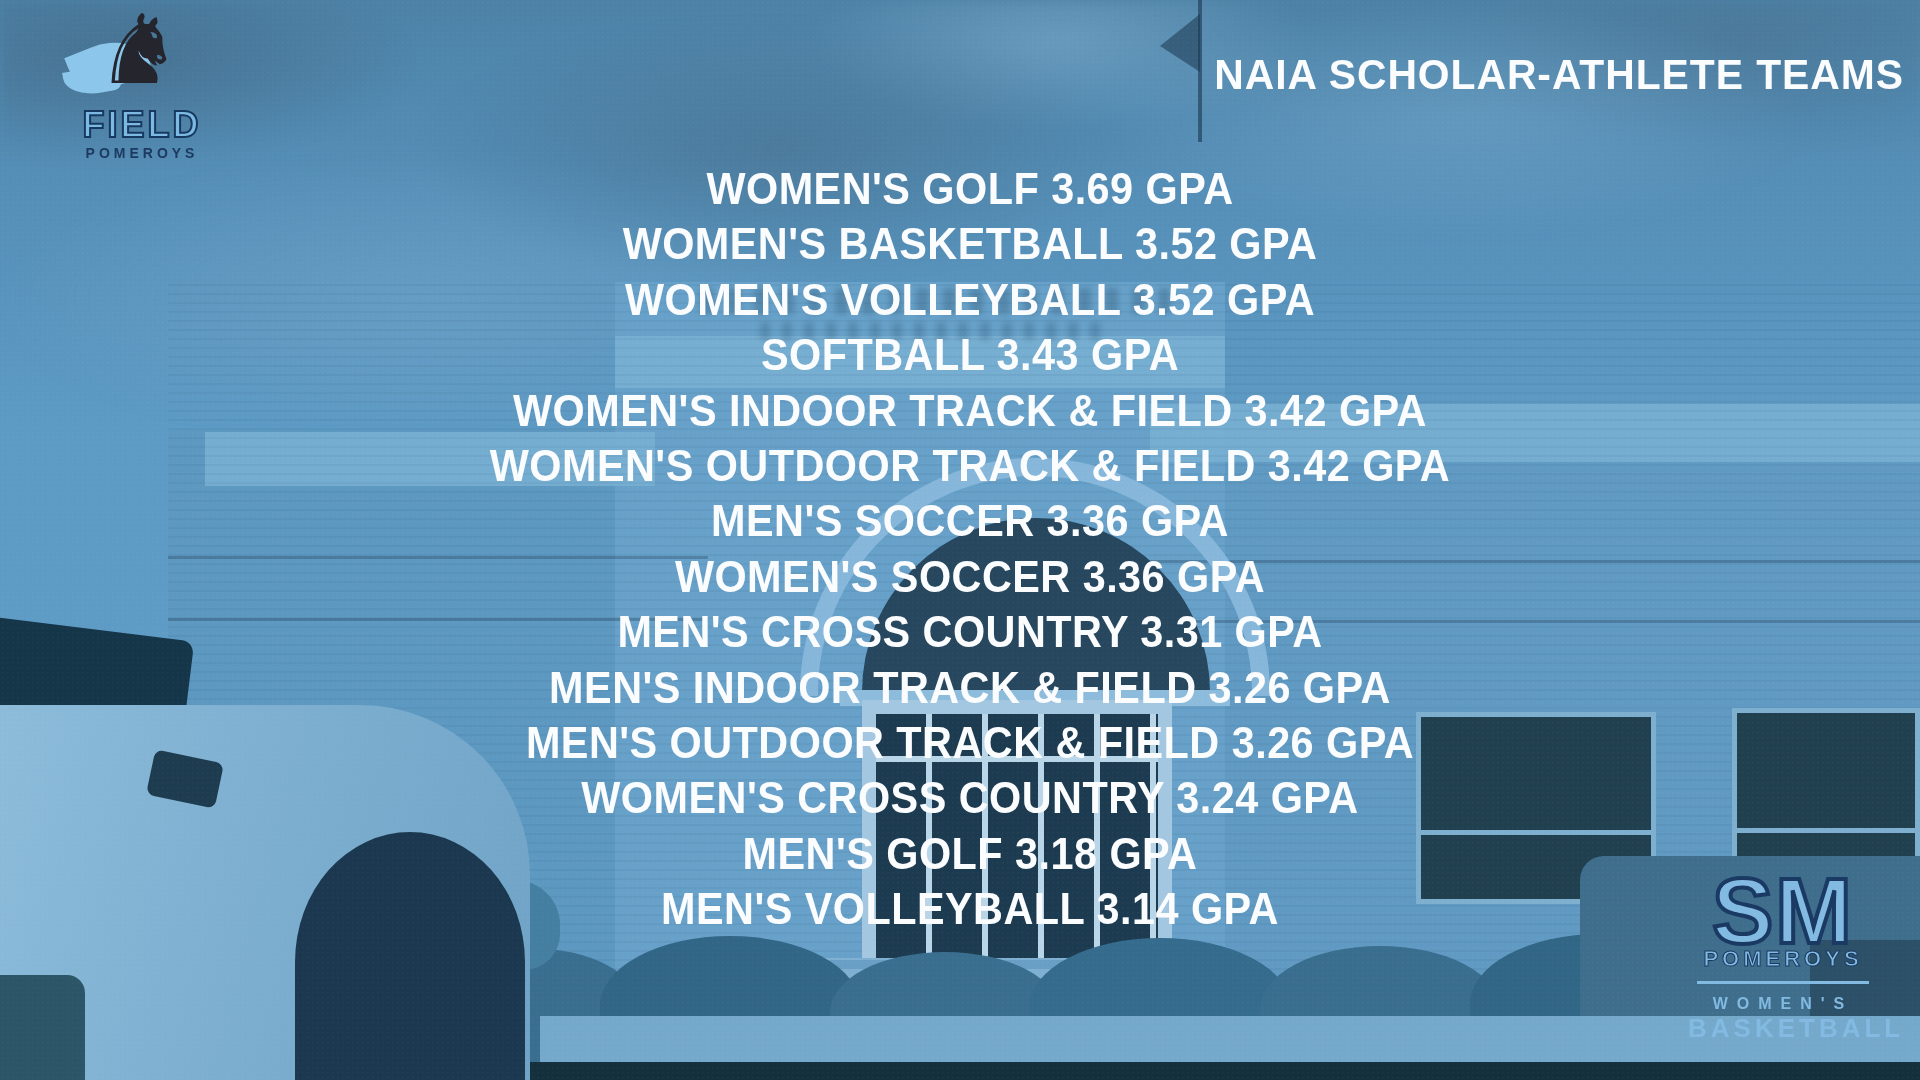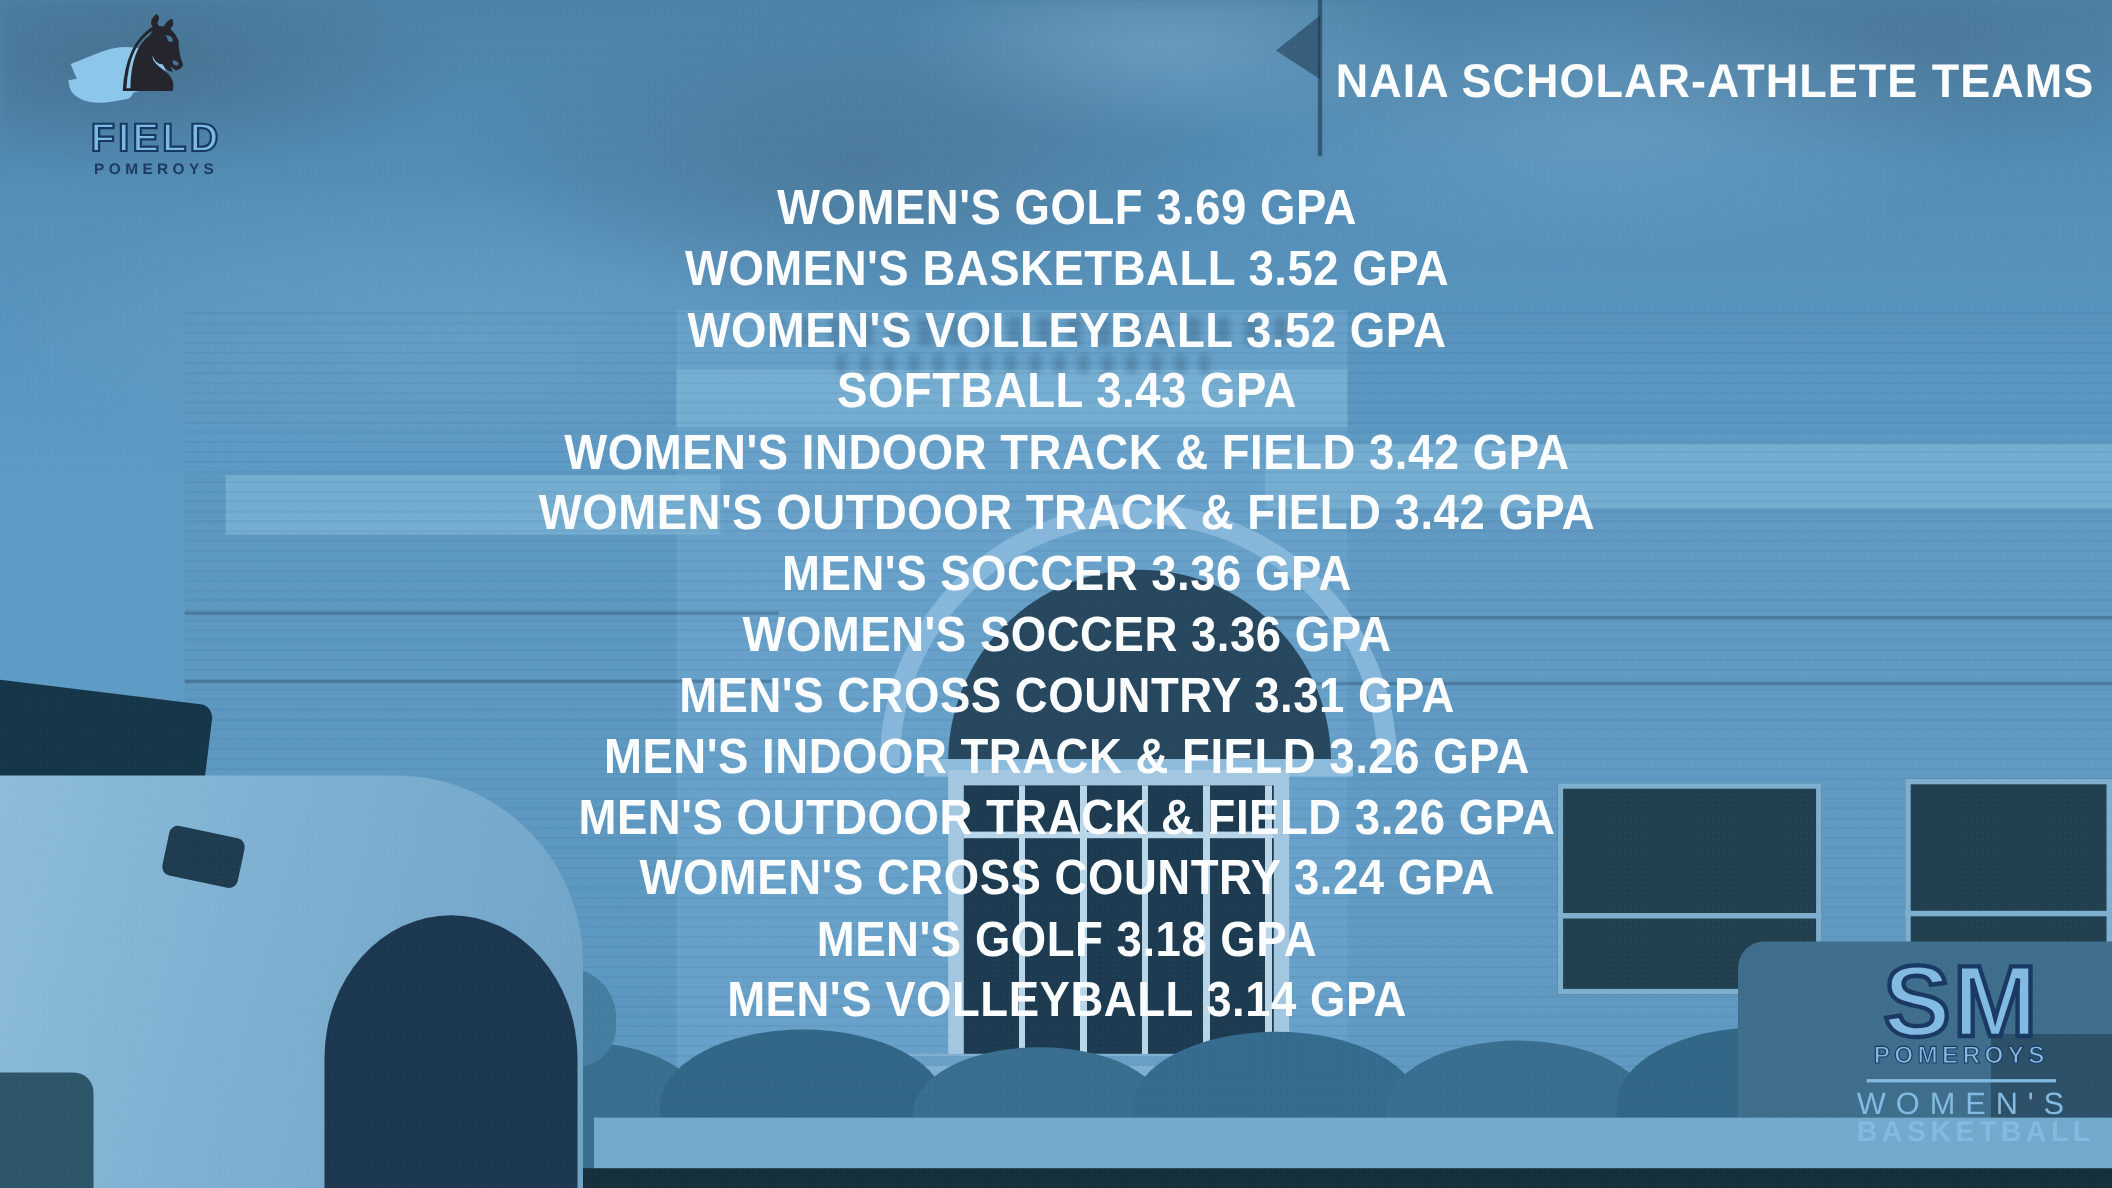--- a/index.html
+++ b/index.html
@@ -108,21 +108,21 @@
   .wordmark{color:#7cbae4;font-size:36px;font-weight:800;letter-spacing:3px;
     -webkit-text-stroke:2px #17395f;text-stroke:2px #17395f;line-height:34px;}
   .subwordmark{color:#1d3a60;font-size:14px;font-weight:800;letter-spacing:4px;margin-top:3px;}
   
   .logo-br{right:42px;bottom:40px;width:190px;text-align:center;}
   .br-big{color:#82bae1;font-size:92px;font-weight:800;line-height:72px;letter-spacing:2px;
     -webkit-text-stroke:4px #1a3a64;text-stroke:4px #1a3a64;}
   .br-pomeroys{color:#82bae1;font-size:22px;font-weight:800;letter-spacing:4px;line-height:24px;
     -webkit-text-stroke:1px #1a3a64;text-stroke:1px #1a3a64;}
   .br-rule{width:172px;height:3px;background:#82bae1;margin:10px auto 8px auto;}
-  .br-small{color:#82bae1;font-size:28px;font-weight:400;letter-spacing:9px;line-height:24px;}
+  .br-small{color:#82bae1;font-size:16px;font-weight:700;letter-spacing:9px;line-height:24px;}
   .br-small2{color:#82bae1;font-size:26px;font-weight:800;letter-spacing:4px;line-height:24px;}
 </style>
 </head>
 <body>
 
 <div class="canvas">
 
   <div class="layer clouds"></div>
 
   <div class="layer wing-left"></div>

